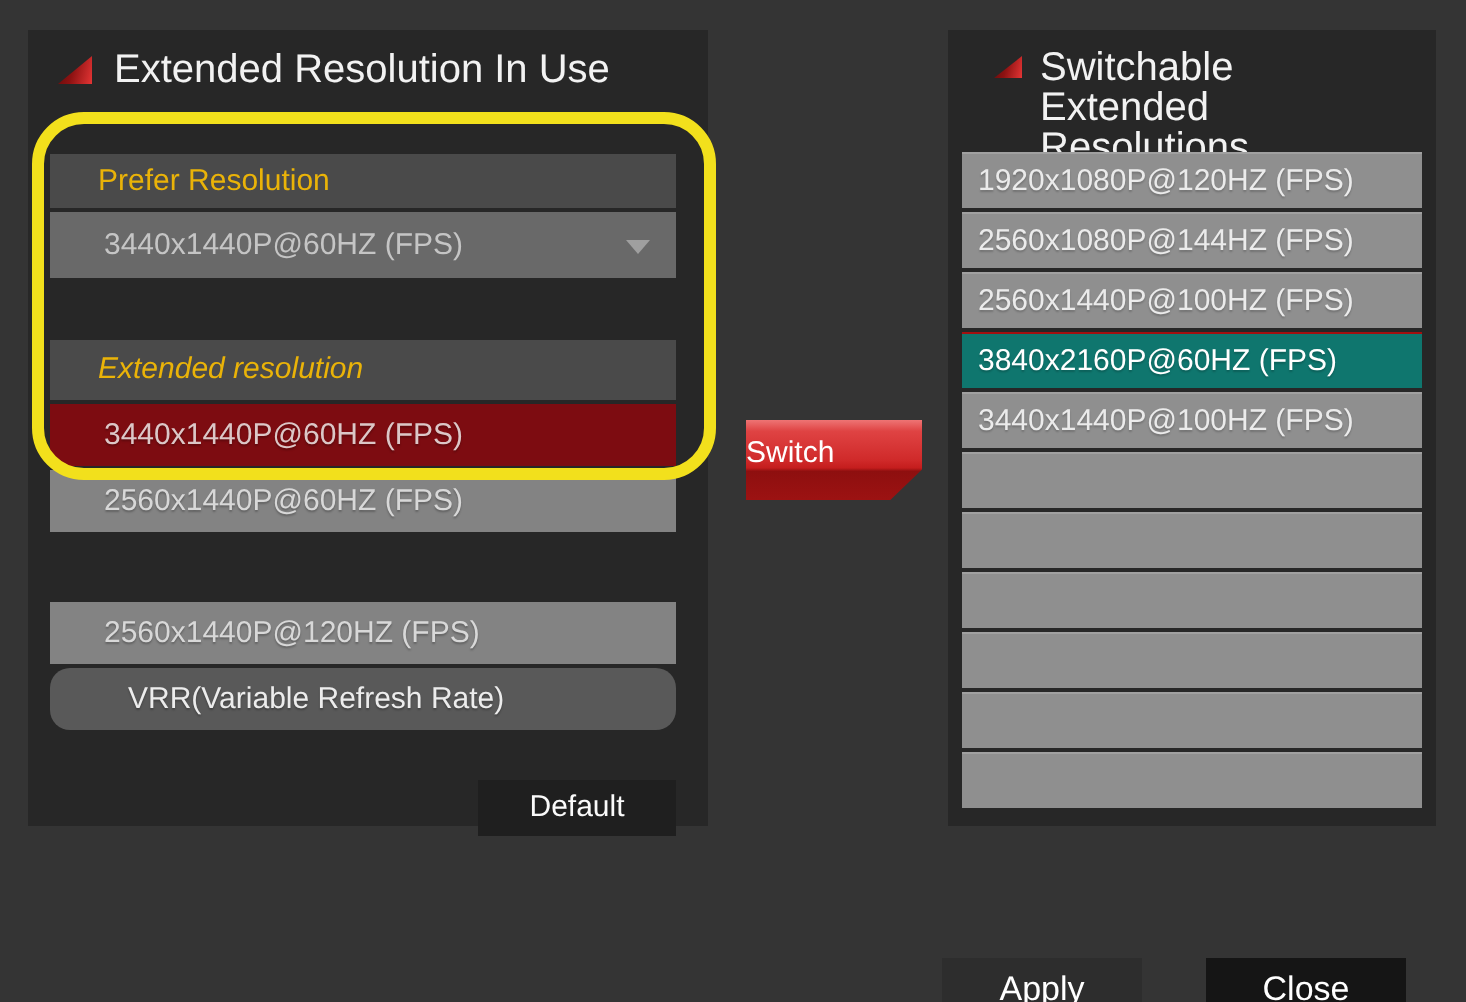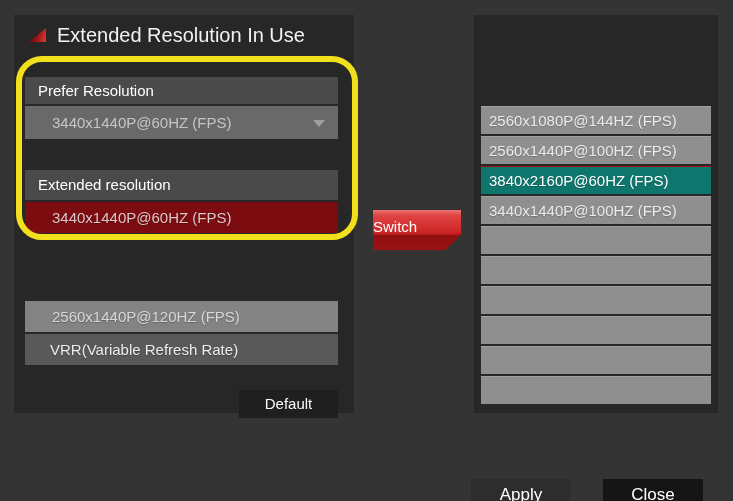--- a/index.html
+++ b/index.html
@@ -16,34 +16,34 @@
   #left-panel .panel-title{left:15px;top:10px;}
   #right-panel .panel-title{left:23px;top:9px;width:200px;}
   .tri-icon{
     width:17px;height:14px;margin-top:3px;margin-right:11px;flex:0 0 auto;
     background:linear-gradient(105deg,#5e0b0b 0%,#8e1212 45%,#e43535 100%);
     clip-path:polygon(0 100%,100% 100%,100% 0);
   }
   #right-panel .tri-icon{width:14px;height:11px;margin-top:4px;margin-right:9px;}
 
   .bar{position:absolute;left:11px;width:313px;font-size:15px;}
-  .hdr{height:28px;line-height:28px;background:#4a4a4a;color:#ffffff;padding-left:13px;}
+  .hdr{height:28px;line-height:28px;background:#4a4a4a;color:#eab308;padding-left:24px;}
   #prefer-hdr{top:62px;height:27px;line-height:27px;}
   #dropdown{top:91px;height:33px;background:#696969;color:#c5c5c5;line-height:33px;padding-left:27px;cursor:default;}
   .caret{
     position:absolute;right:13px;top:14px;width:0;height:0;
     border-left:6px solid transparent;border-right:6px solid transparent;
     border-top:7px solid #9f9f9f;
   }
-  #ext-hdr{top:155px;height:30px;line-height:30px;}
+  #ext-hdr{top:155px;height:30px;line-height:30px;font-style:italic;}
 
   .lrow{height:31px;line-height:31px;background:#838383;color:#d8d8d8;
         padding-left:27px;text-shadow:0 1px 1px rgba(0,0,0,0.25);cursor:default;}
   .lrow.sel{background:#7d0c11;color:#dcc7c7;}
-  .lrow.darkrow{background:#595959;color:#ececec;padding-left:25px;}
+  .lrow.darkrow{background:#595959;color:#ececec;padding-left:39px;border-radius:10px;}
 
   #default-btn{
     position:absolute;left:225px;top:363px;width:99px;height:28px;
     background:#1f1f1f;color:#fafafa;font-size:15px;text-align:center;line-height:28px;cursor:default;margin-top:12px;
   }
 
   .highlight{
     position:absolute;left:16px;top:56px;width:342px;height:184px;
     border:6px solid #f2e01c;border-radius:26px;pointer-events:none;z-index:6;
   }
@@ -81,32 +81,38 @@
     <div class="bar hdr" id="prefer-hdr">Prefer Resolution</div>
 
     <div class="bar" id="dropdown">
       <span>3440x1440P@60HZ (FPS)</span>
       <span class="caret"></span>
     </div>
 
     <div class="bar hdr" id="ext-hdr">Extended resolution</div>
 
     <div class="bar lrow sel" style="top:187px">3440x1440P@60HZ (FPS)</div>
+    <div class="bar lrow" style="top:220px">2560x1440P@60HZ (FPS)</div>
     <div class="bar lrow" style="top:286px">2560x1440P@120HZ (FPS)</div>
     <div class="bar lrow darkrow" style="top:319px">VRR(Variable Refresh Rate)</div>
 
     <div id="default-btn">Default</div>
   </div>
 
   <div class="highlight"></div>
 
   <div id="switch-btn">Switch</div>
 
   <div class="panel" id="right-panel">
+    <div class="panel-title">
+      <span class="tri-icon"></span>
+      <span>Switchable Extended Resolutions</span>
+    </div>
 
+    <div class="rrow" style="top:61px">1920x1080P@120HZ (FPS)</div>
     <div class="rrow" style="top:91px">2560x1080P@144HZ (FPS)</div>
     <div class="rrow" style="top:121px">2560x1440P@100HZ (FPS)</div>
     <div class="rrow sel" style="top:151px">3840x2160P@60HZ (FPS)</div>
     <div class="rrow" style="top:181px">3440x1440P@100HZ (FPS)</div>
     <div class="rrow" style="top:211px"></div>
     <div class="rrow" style="top:241px"></div>
     <div class="rrow" style="top:271px"></div>
     <div class="rrow" style="top:301px"></div>
     <div class="rrow" style="top:331px"></div>
     <div class="rrow" style="top:361px"></div>

